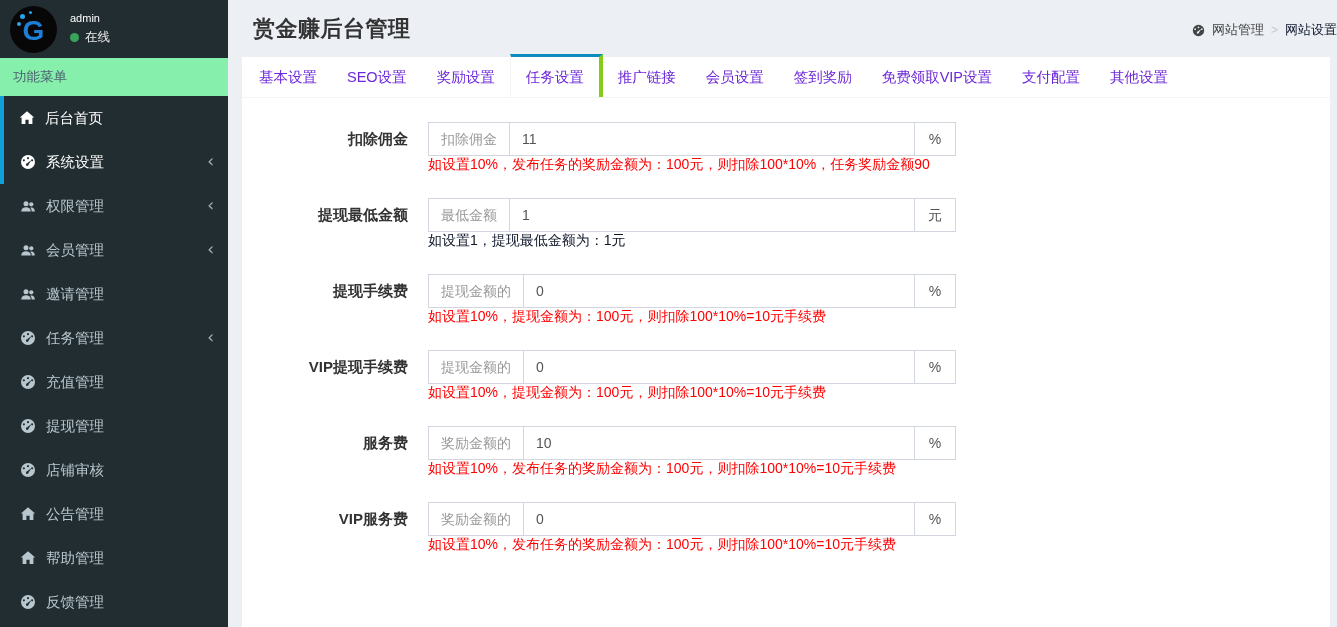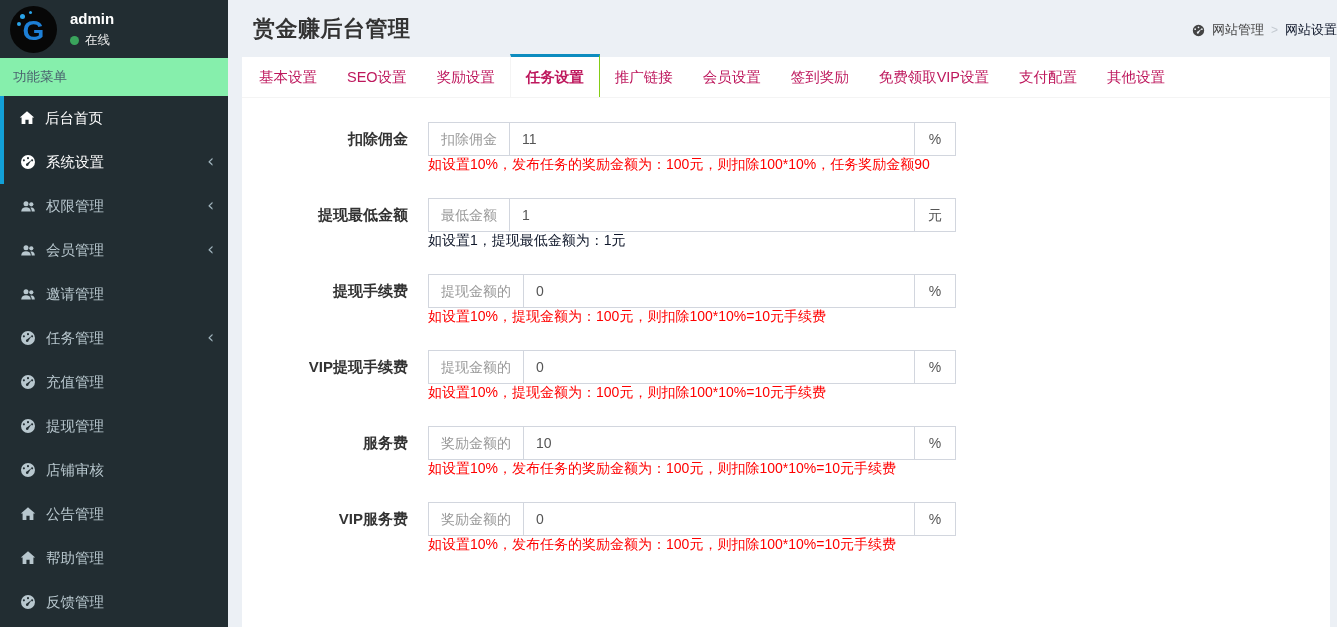--- a/index.html
+++ b/index.html
@@ -12,21 +12,21 @@
   .sidebar{position:absolute;left:0;top:0;bottom:0;width:228px;background:#222d32;z-index:2;}
   .user-panel{height:58px;display:flex;align-items:center;gap:13px;padding:5px 10px;box-sizing:border-box;}
   .avatar{width:47px;height:47px;border-radius:50%;background:#070707;position:relative;flex:0 0 auto;overflow:hidden;}
   .avatar .g{position:absolute;left:50%;top:54%;transform:translate(-50%,-50%);
     font-weight:bold;font-size:28px;color:#1d7fd6;line-height:1;}
   .avatar .dot1,.avatar .dot2,.avatar .dot3{position:absolute;border-radius:50%;background:#2aa3e8;}
   .avatar .dot1{width:5px;height:5px;left:10px;top:8px;}
   .avatar .dot2{width:3px;height:3px;left:19px;top:5px;}
   .avatar .dot3{width:4px;height:4px;left:7px;top:16px;}
   .user-info{display:flex;flex-direction:column;gap:5px;}
-  .user-name{color:#fff;font-weight:bold;font-size:15px;}
+  .user-name{color:#fff;font-weight:normal;font-size:11px;}
   .user-status{display:flex;align-items:center;gap:6px;color:#ececec;font-size:12.5px;}
   .status-dot{width:9px;height:9px;border-radius:50%;display:inline-block;}
   .menu-header{height:38px;display:flex;align-items:center;padding:0 13px;
     background:#86efac;color:#4b646f;font-size:13.5px;}
   .menu{display:flex;flex-direction:column;}
   .menu-item{height:44px;display:flex;align-items:center;gap:10px;
     padding:0 14px 0 16px;color:#b8c7ce;font-size:14.5px;cursor:pointer;
     border-left:4px solid transparent;box-sizing:border-box;text-decoration:none;}
   .menu-item.active{color:#fff;}
   .menu-item .mi{width:16px;height:16px;flex:0 0 auto;display:inline-flex;}
@@ -40,23 +40,23 @@
   .breadcrumb{position:absolute;right:0;top:21px;display:flex;align-items:center;gap:7px;font-size:13px;}
   .breadcrumb .bi{width:13px;height:13px;display:inline-flex;color:#444;}
   .breadcrumb .bi svg{width:100%;height:100%;}
   .bc-first{color:#444;}
   .bc-sep{color:#c3c9d0;font-size:12px;}
   .bc-second{color:#0f172a;}
   .card{position:absolute;left:14px;right:7px;top:57px;bottom:0;background:#fff;}
   
   .tabs{display:flex;border-bottom:1px solid #f4f4f4;padding-left:2px;}
   .tab{height:40px;line-height:40px;box-sizing:content-box;padding:0 15px;
-    font-size:14.5px;color:#be185d;cursor:pointer;white-space:nowrap;}
+    font-size:14.5px;color:#6d28d9;cursor:pointer;white-space:nowrap;}
   .tab.active{border-top:3px solid #0d8cbf;margin-top:-3px;background:#fff;
-    border-left:1px solid #f4f4f4;border-right:1px solid #84cc16;font-weight:bold;}
+    border-left:1px solid #f4f4f4;border-right:4px solid #84cc16;}
   
   .form{padding-top:24px;}
   .form-row{display:flex;align-items:flex-start;margin-bottom:24px;}
   .f-label{width:176px;box-sizing:border-box;padding-right:10px;text-align:right;
     font-weight:bold;font-size:15px;color:#333;line-height:34px;flex:0 0 auto;}
   .f-control{margin-left:10px;width:528px;}
   .input-group{display:flex;height:34px;box-sizing:border-box;border:1px solid #d2d6de;background:#fff;align-items:stretch;}
   .addon{padding:0 12px;line-height:32px;color:#999;font-size:14px;
     border-right:1px solid #d2d6de;white-space:nowrap;background:#fff;}
   .input-group input{flex:1;min-width:0;border:none;outline:none;padding:0 12px;

